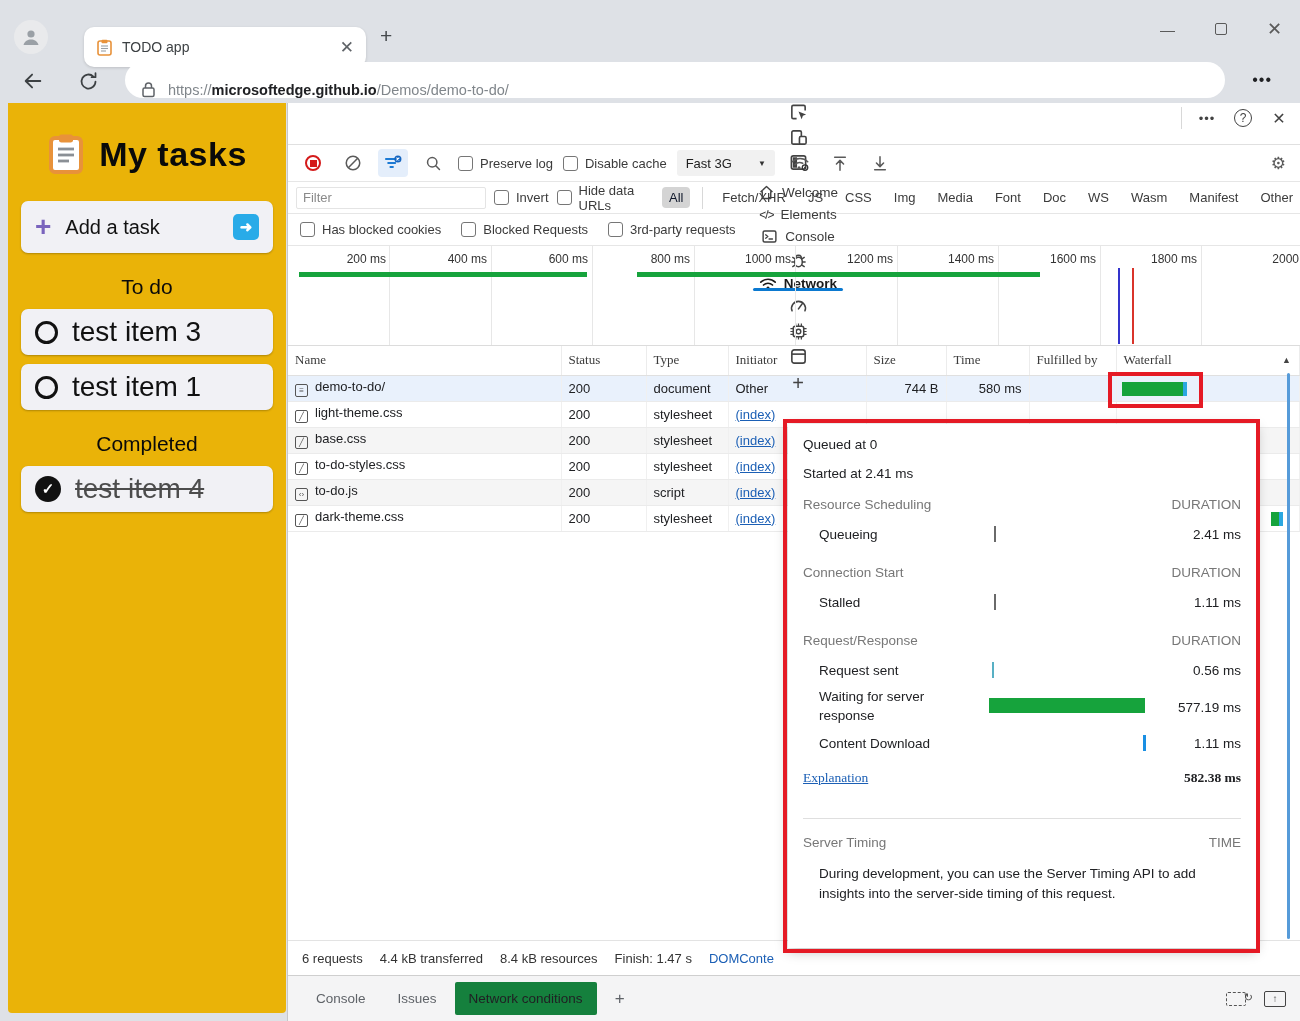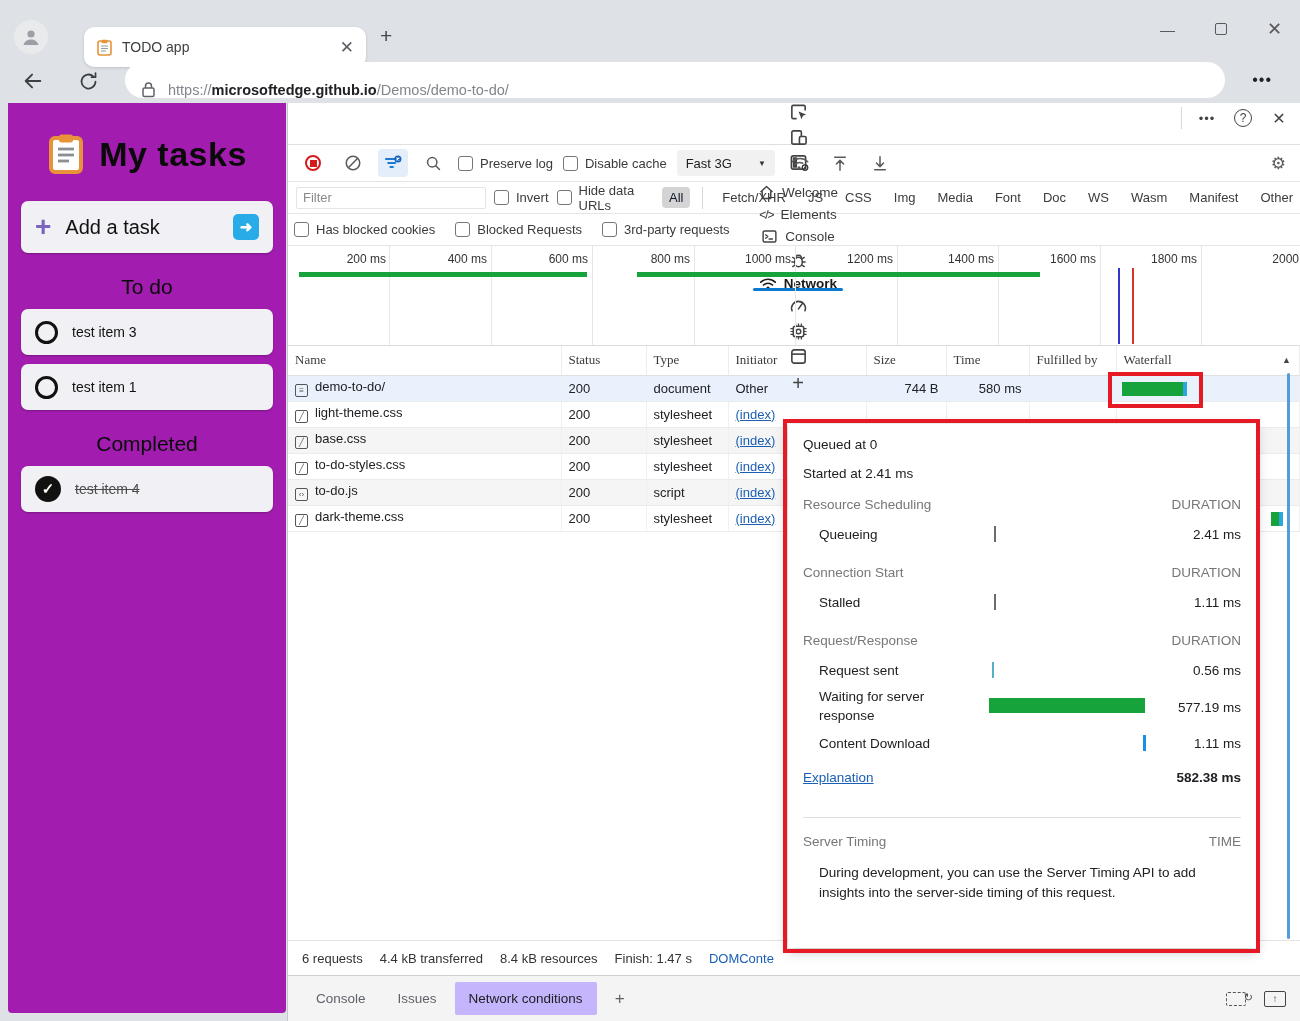--- a/index.html
+++ b/index.html
@@ -16,33 +16,33 @@
   .wincontrols { position:absolute; right:18px; top:18px; display:flex; gap:40px; color:#5a5a5a; font-size:15px; align-items:center; }
   .win-max { width:12px; height:12px; border:1.2px solid #5a5a5a; border-radius:2px; display:inline-block; }
   .urlrow { position:absolute; top:60px; left:0; right:0; height:42px; display:flex; align-items:center; }
   .nav-ic { color:#3c4043; margin-left:22px; }
   .urlpill { position:absolute; left:125px; top:62px; width:1100px; height:36px; background:#fff; border-radius:18px; display:flex; align-items:flex-end; padding:0 16px; gap:12px; }
   .url { font-size:14.5px; color:#80868b; }
   .url b { color:#202124; font-weight:700; }
   .dots3 { position:absolute; right:28px; top:71px; color:#202124; font-size:16px; letter-spacing:1px; }
 
   
-  .todo { position:absolute; left:8px; top:103px; width:278px; height:910px; background:#a21caf; border-radius:0 0 4px 4px; }
+  .todo { position:absolute; left:8px; top:103px; width:278px; height:910px; background:#eab308; border-radius:0 0 4px 4px; }
   .todo-head { display:flex; align-items:center; justify-content:center; gap:14px; padding-top:30px; }
   .todo-title { font-size:34px; font-weight:800; color:#0a0a0a; letter-spacing:.5px; }
   .card { background:#f1f1f5; border-radius:7px; margin:0 13px; box-shadow:0 1px 2px rgba(0,0,0,.25); display:flex; align-items:center; padding:0 14px; gap:14px; }
   .addcard { height:52px; margin-top:26px; }
   .plus { color:#7a64bd; font-size:28px; font-weight:700; line-height:1; }
   .addlabel { flex:1; font-size:20px; color:#111; }
   .gobtn { width:26px; height:26px; background:#29abe8; border-radius:5px; color:#fff; font-size:15px; font-weight:700; display:flex; align-items:center; justify-content:center; }
   .sec-head { text-align:center; font-size:21px; color:#0a0a0a; margin-top:22px; margin-bottom:10px; }
   .item { height:46px; margin-bottom:9px; }
   .ring { width:23px; height:23px; border:3px solid #111; border-radius:50%; background:transparent; flex:none; }
   .disc { width:26px; height:26px; background:#111; border-radius:50%; color:#fff; font-size:15px; font-weight:700; display:flex; align-items:center; justify-content:center; flex:none; }
-  .item-label { font-size:14px; color:#111; }
+  .item-label { font-size:28px; color:#111; }
   .done-label { color:#4c4c4c; text-decoration:line-through; }
 
   
   .devtools { position:absolute; left:287px; top:103px; width:1013px; height:918px; background:#fff; border-left:1px solid #c7c7c7; font-size:13px; color:#3b3b3b; }
   .dt-tabs { height:42px; border-bottom:1px solid #e0e0e0; display:flex; align-items:center; gap:6px; padding-left:8px; position:relative;flex-direction:column; }
   .ic { display:inline-flex; align-items:center; justify-content:center; width:30px; height:30px; color:#434343; }
   .vdiv { width:1px; height:22px; background:#d8d8d8; margin:0 4px; }
   .dt-tab { display:flex; align-items:center; gap:7px; padding:0 10px; height:41px; color:#3b3b3b; font-size:13.5px; position:relative; }
   .dt-tab.active { font-weight:700; color:#1a1a1a; }
   .dt-tab.active::after { content:""; position:absolute; left:4px; right:4px; bottom:0; height:3px; background:#0b79d0; border-radius:2px; }
@@ -59,21 +59,21 @@
   .cbl { display:flex; align-items:center; gap:7px; }
   .throttle { background:#f1f1f1; border-radius:3px; height:26px; display:flex; align-items:center; gap:26px; padding:0 9px; font-size:13px; color:#202020; }
   .throttle .arr { font-size:8px; color:#333; }
   .gear-right { position:absolute; right:14px; font-size:17px; color:#5a5a5a; }
 
   .net-filterbar { height:32px; border-bottom:1px solid #e6e6e6; display:flex; align-items:center; gap:8px; padding-left:8px; }
   .filter-input { width:200px; height:22px; border:1px solid #e4e4e4; border-radius:2px; font-size:13px; padding:0 6px; color:#202124; font-family:"Liberation Sans",sans-serif; }
   .filter-input::placeholder { color:#8a8a8a; }
   .fchip { padding:3px 7px; border-radius:4px; color:#3b3b3b; }
   .fchip.on { background:#d4d4d4; color:#0f172a; }
-  .net-checkrow { height:32px; border-bottom:1px solid #e6e6e6; display:flex; align-items:center; gap:20px; padding-left:6px; }
+  .net-checkrow { height:32px; border-bottom:1px solid #e6e6e6; display:flex; align-items:center; gap:20px; padding-left:12px; }
 
   
   .ruler { position:relative; height:100px; border-bottom:1px solid #dcdcdc; overflow:hidden; }
   .grid { position:absolute; top:0; bottom:0; width:1px; background:#e7e7e7; }
   .tick { position:absolute; top:6px; width:98px; text-align:right; font-size:12px; color:#333; }
   .seg { position:absolute; top:26px; height:5px; background:#16a33c; }
   .evline { position:absolute; top:22px; height:76px; width:2px; }
 
   
   .tbl { width:100%; border-collapse:collapse; table-layout:fixed; }
@@ -96,34 +96,34 @@
   .pp-sec { display:flex; justify-content:space-between; color:#777; margin-top:16px; margin-bottom:8px; }
   .pp-row { display:flex; align-items:center; min-height:29px; }
   .pp-row .lab { width:180px; padding-left:16px; }
   .pp-row .barzone { width:178px; position:relative; height:100%; align-self:stretch; }
   .pp-row .val { flex:1; text-align:right; }
   .tickm { position:absolute; top:6px; width:2px; height:16px; }
   .tk-gray { background:#6a6a6a; }
   .tk-teal { background:#58b0c4; }
   .tk-blue { background:#1a8fe3; width:3px; }
   .pp-green { position:absolute; top:6px; left:6px; width:156px; height:15px; background:#16a33c; }
-  .pp-exp { display:flex; justify-content:space-between; margin-top:12px; }
+  .pp-exp { display:flex; justify-content:space-between; margin-top:12px;font-family:Liberation Serif, serif; }
   .pp-exp .total { font-weight:700; }
   .pp-div { border-top:1px solid #dfdfdf; margin-top:32px; }
   .pp-note { padding:6px 26px 0 16px; line-height:1.5; }
 
   
   .ann { position:absolute; border:4px solid #e51a25; z-index:60; pointer-events:none; }
 
   
   .statusbar { position:absolute; left:0; right:0; bottom:46px; height:35px; border-top:1px solid #e3e3e3; display:flex; align-items:center; gap:17px; padding-left:14px; font-size:13px; color:#333; background:#fff; }
   .status-link { color:#1b5fb5; }
   .drawer { position:absolute; left:0; right:0; bottom:0; height:46px; border-top:1px solid #cfcfcf; background:#f4f4f5; display:flex; align-items:center; padding-left:14px; gap:4px; }
   .dr-tab { padding:9px 14px; color:#5f6368; font-size:13.5px; }
-  .dr-tab.active { background:#c4b5fd; color:#202124; border-radius:2px; }
+  .dr-tab.active { background:#15803d; color:#202124; border-radius:2px; }
   .dr-right { position:absolute; right:14px; display:flex; gap:18px; align-items:center; color:#444; }
   .boxup { width:22px; height:16px; border:1.6px solid #444; border-radius:2px; display:flex; align-items:center; justify-content:center; font-size:10px; }
   .boxdash { width:20px; height:14px; border:1.4px dashed #555; border-radius:2px; position:relative; }
   .boxdash span { position:absolute; right:-8px; top:-2px; font-size:11px; }
 
   .scrollthumb { position:absolute; left:999px; top:270px; width:3px; height:566px; background:#569bd9; border-radius:2px; z-index:40; }
   svg { display:block; }
 </style>
 </head>
 <body>

